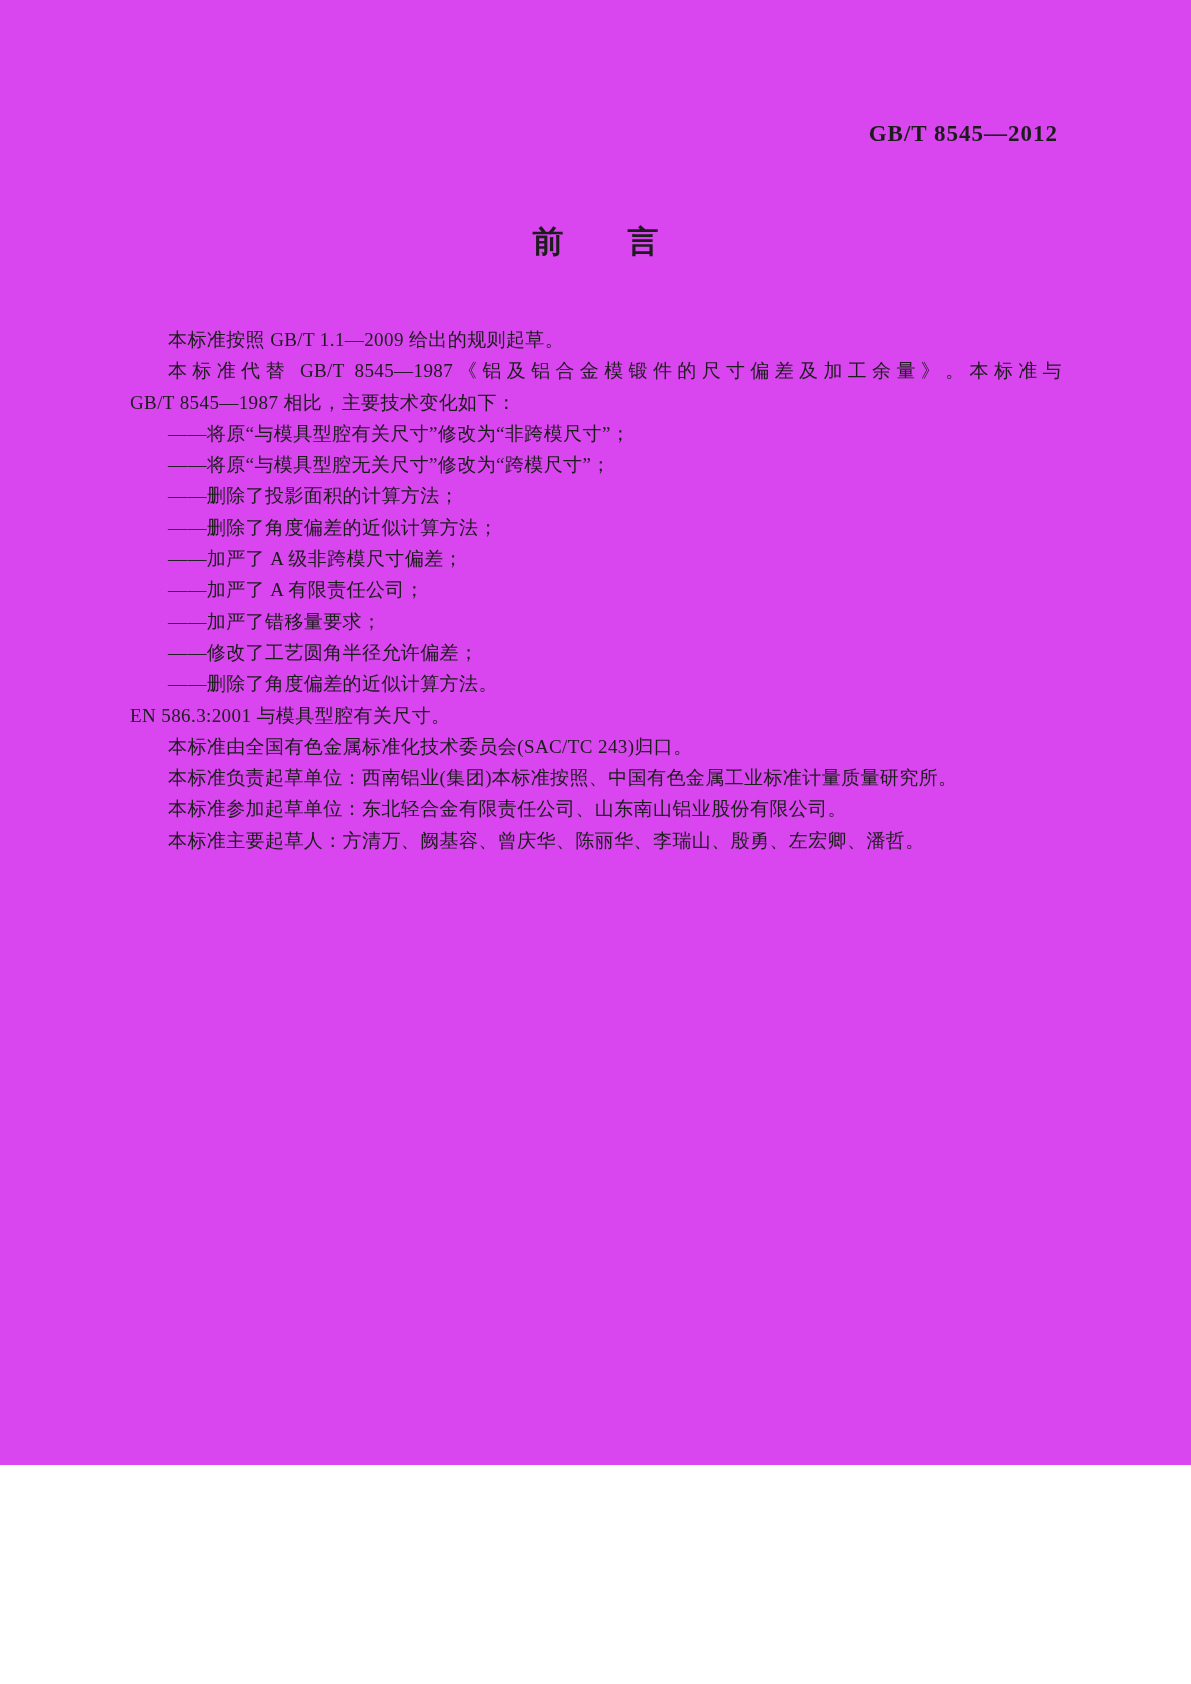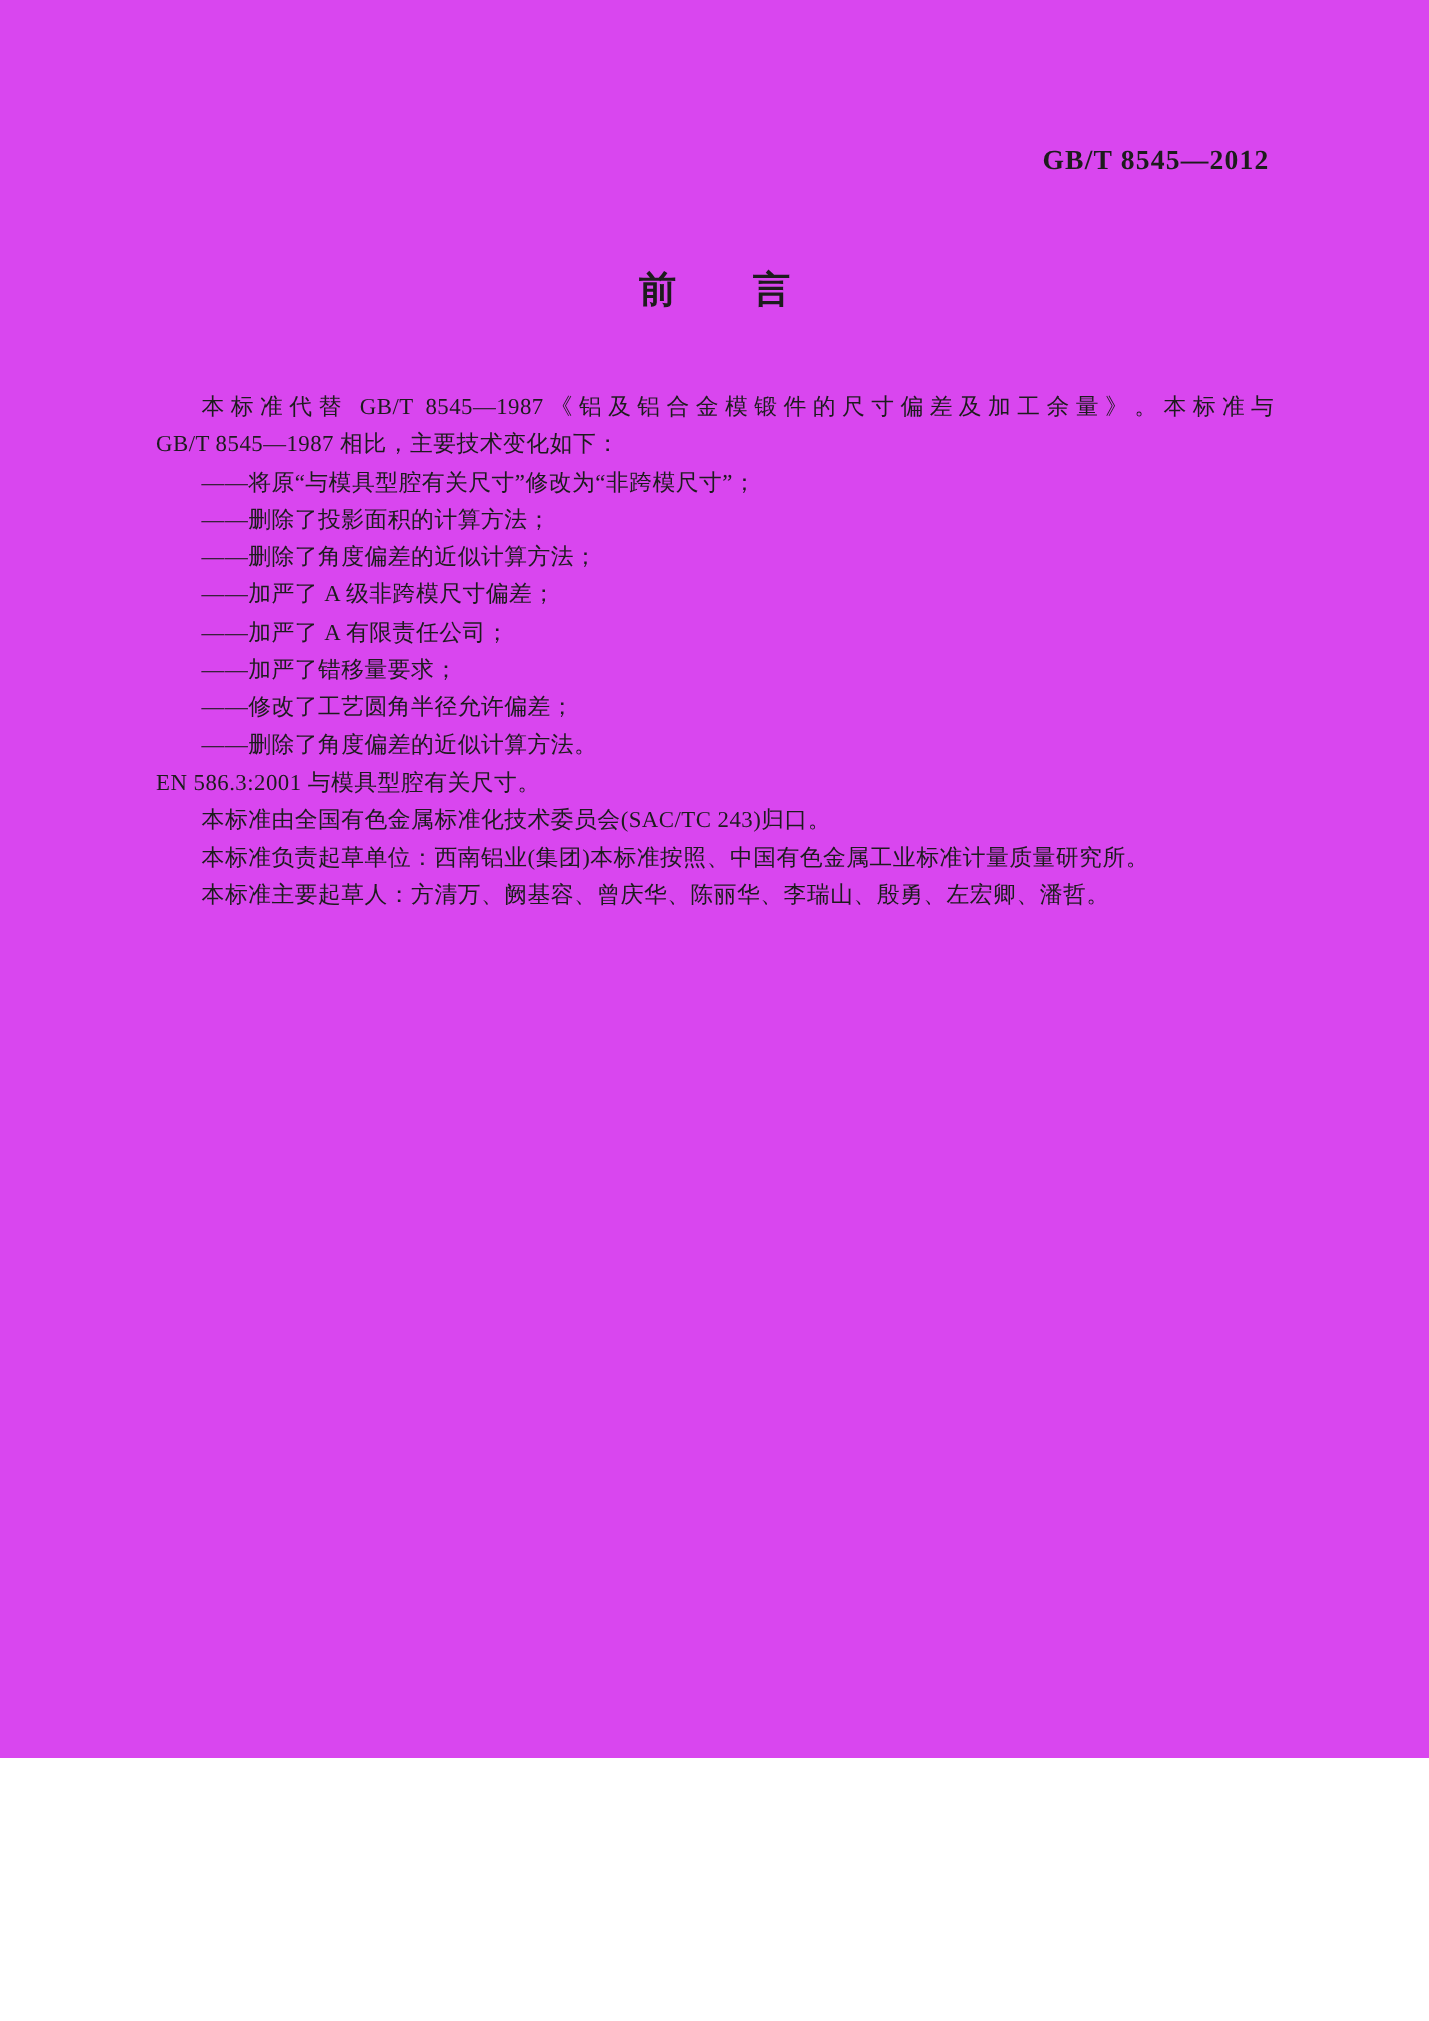--- a/index.html
+++ b/index.html
@@ -68,43 +68,46 @@
 
   <div class="doc-number">GB/T 8545—2012</div>
 
   <div class="fw-title">
     <span>前</span>
     <span>言</span>
   </div>
 
   <div class="body-block">
 
+    <div class="line indent">本标准按照 GB/T 1.1—2009 给出的规则起草。</div>
 
     <div class="line indent stretch">本标准代替 GB/T 8545—1987《铝及铝合金模锻件的尺寸偏差及加工余量》。本标准与</div>
 
     <div class="line">GB/T 8545—1987 相比，主要技术变化如下：</div>
 
     <div>
       <div class="line indent">——将原“与模具型腔有关尺寸”修改为“非跨模尺寸”；</div>
+      <div class="line indent">——将原“与模具型腔无关尺寸”修改为“跨模尺寸”；</div>
       <div class="line indent">——删除了投影面积的计算方法；</div>
       <div class="line indent">——删除了角度偏差的近似计算方法；</div>
       <div class="line indent">——加严了 A 级非跨模尺寸偏差；</div>
       <div class="line indent">——加严了 A 有限责任公司；</div>
       <div class="line indent">——加严了错移量要求；</div>
       <div class="line indent">——修改了工艺圆角半径允许偏差；</div>
       <div class="line indent">——删除了角度偏差的近似计算方法。</div>
     </div>
 
 
     <div class="line">EN 586.3:2001 与模具型腔有关尺寸。</div>
 
     <div class="line indent">本标准由全国有色金属标准化技术委员会(SAC/TC 243)归口。</div>
 
     <div class="line indent">本标准负责起草单位：西南铝业(集团)本标准按照、中国有色金属工业标准计量质量研究所。</div>
 
+    <div class="line indent">本标准参加起草单位：东北轻合金有限责任公司、山东南山铝业股份有限公司。</div>
 
     <div class="line indent">本标准主要起草人：方清万、阙基容、曾庆华、陈丽华、李瑞山、殷勇、左宏卿、潘哲。</div>
 
   </div>
 
   <div class="page-number">I</div>
 
 </div>
 
 </body></html>

